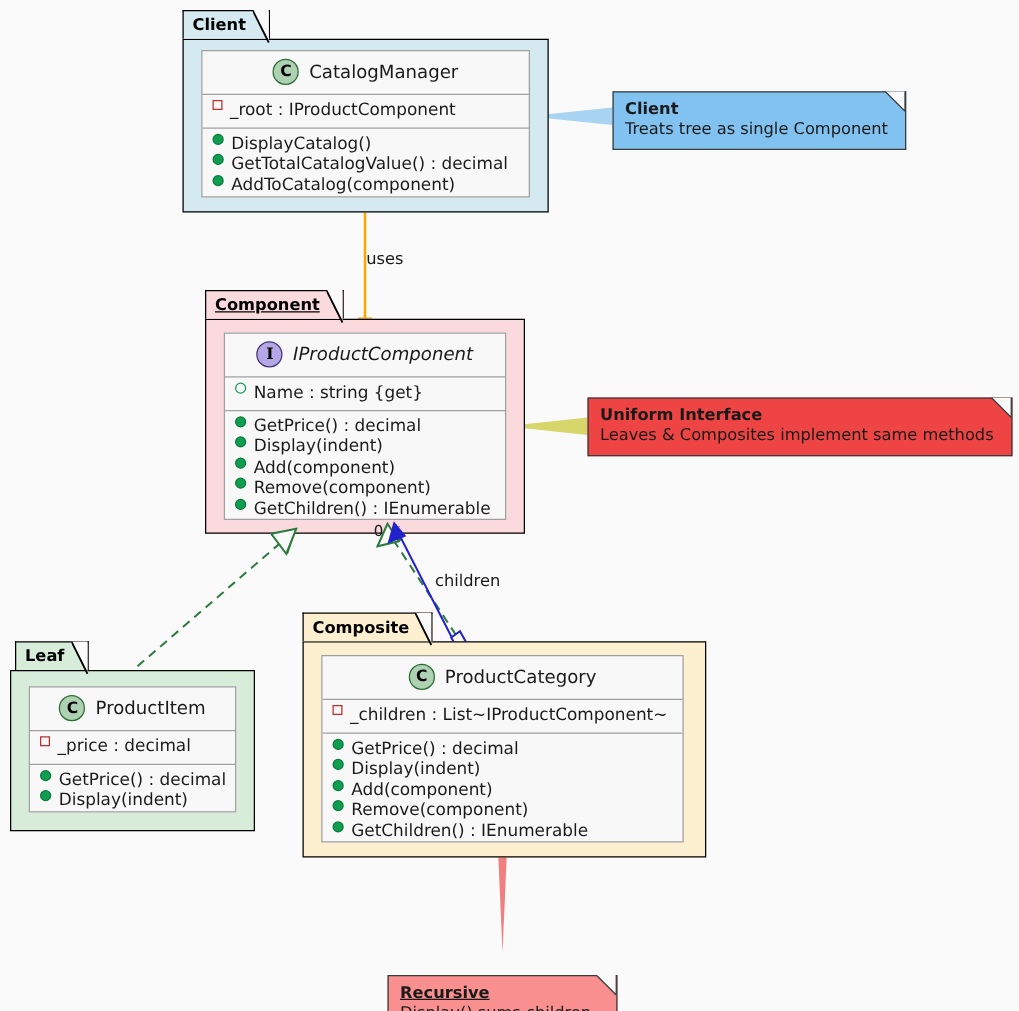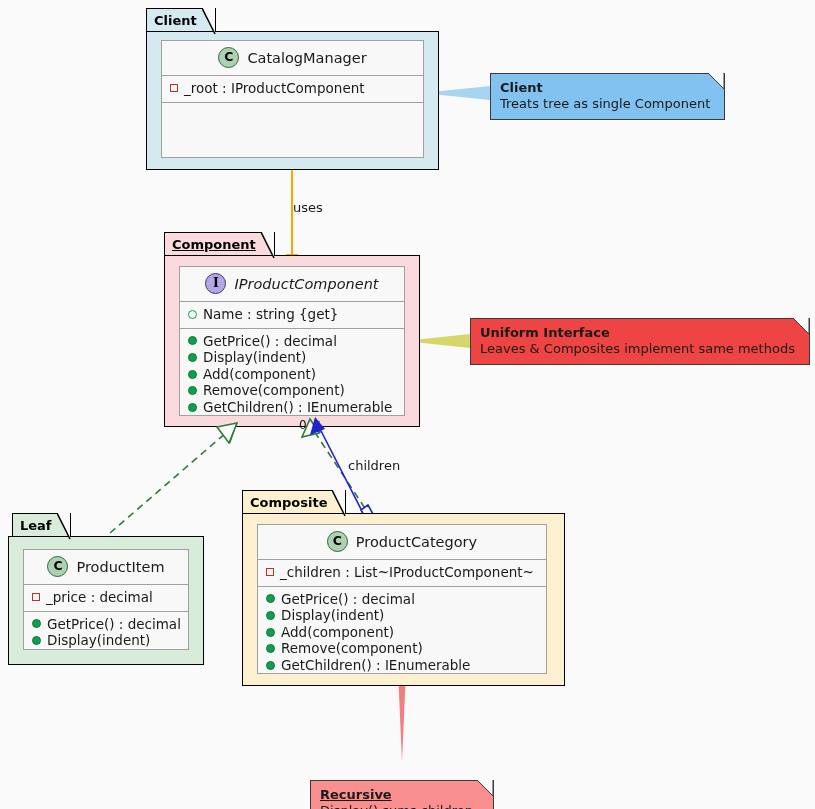--- a/index.html
+++ b/index.html
@@ -71,21 +71,20 @@
     white-space: nowrap;
   }
   .cls-header.iface .cls-title { font-style: italic; }
   .cls-section {
     padding: 4px 6px 5px 6px;
     border-bottom: 1px solid #a0a0a0;
   }
   .cls-section.last { border-bottom: none; }
   .member {
     display: flex;
-    align-items: center;
     gap: 6px;
     font-size: 13.5px;
     color: #1a1a1a;
     line-height: 16.6px;
     white-space: nowrap;
     padding: 0 2px;
   }
 
   
   .badge {
@@ -218,20 +217,34 @@
     <div class="cls-header">
       <span class="badge badge-c">C</span>
       <span class="cls-title">CatalogManager</span>
     </div>
     <div class="cls-section">
       <div class="member">
         <span class="vis vis-private"></span>
         <span>_root : IProductComponent</span>
       </div>
     </div>
+    <div class="cls-section last">
+      <div class="member">
+        <span class="vis vis-public"></span>
+        <span>DisplayCatalog()</span>
+      </div>
+      <div class="member">
+        <span class="vis vis-public"></span>
+        <span>GetTotalCatalogValue() : decimal</span>
+      </div>
+      <div class="member">
+        <span class="vis vis-public"></span>
+        <span>AddToCatalog(component)</span>
+      </div>
+    </div>
   </div>
 
   <div class="note" style="left:490px; top:73px; width:235px; height:47px; background:#82c2f0; z-index:5;">
     <span class="note-title">Client</span>
     <span class="note-body">Treats tree as single Component</span>
     <span class="note-fold">
       <svg width="17" height="17" viewBox="0 0 17 17">
           <path d="M0,0 L16,16 L16,0 Z" fill="#fafafa" stroke="none"></path>
           <path d="M0,0 L16,16 M16,0 L16,16" stroke="#3b3b3b" stroke-width="1" fill="none"></path>
         </svg>

